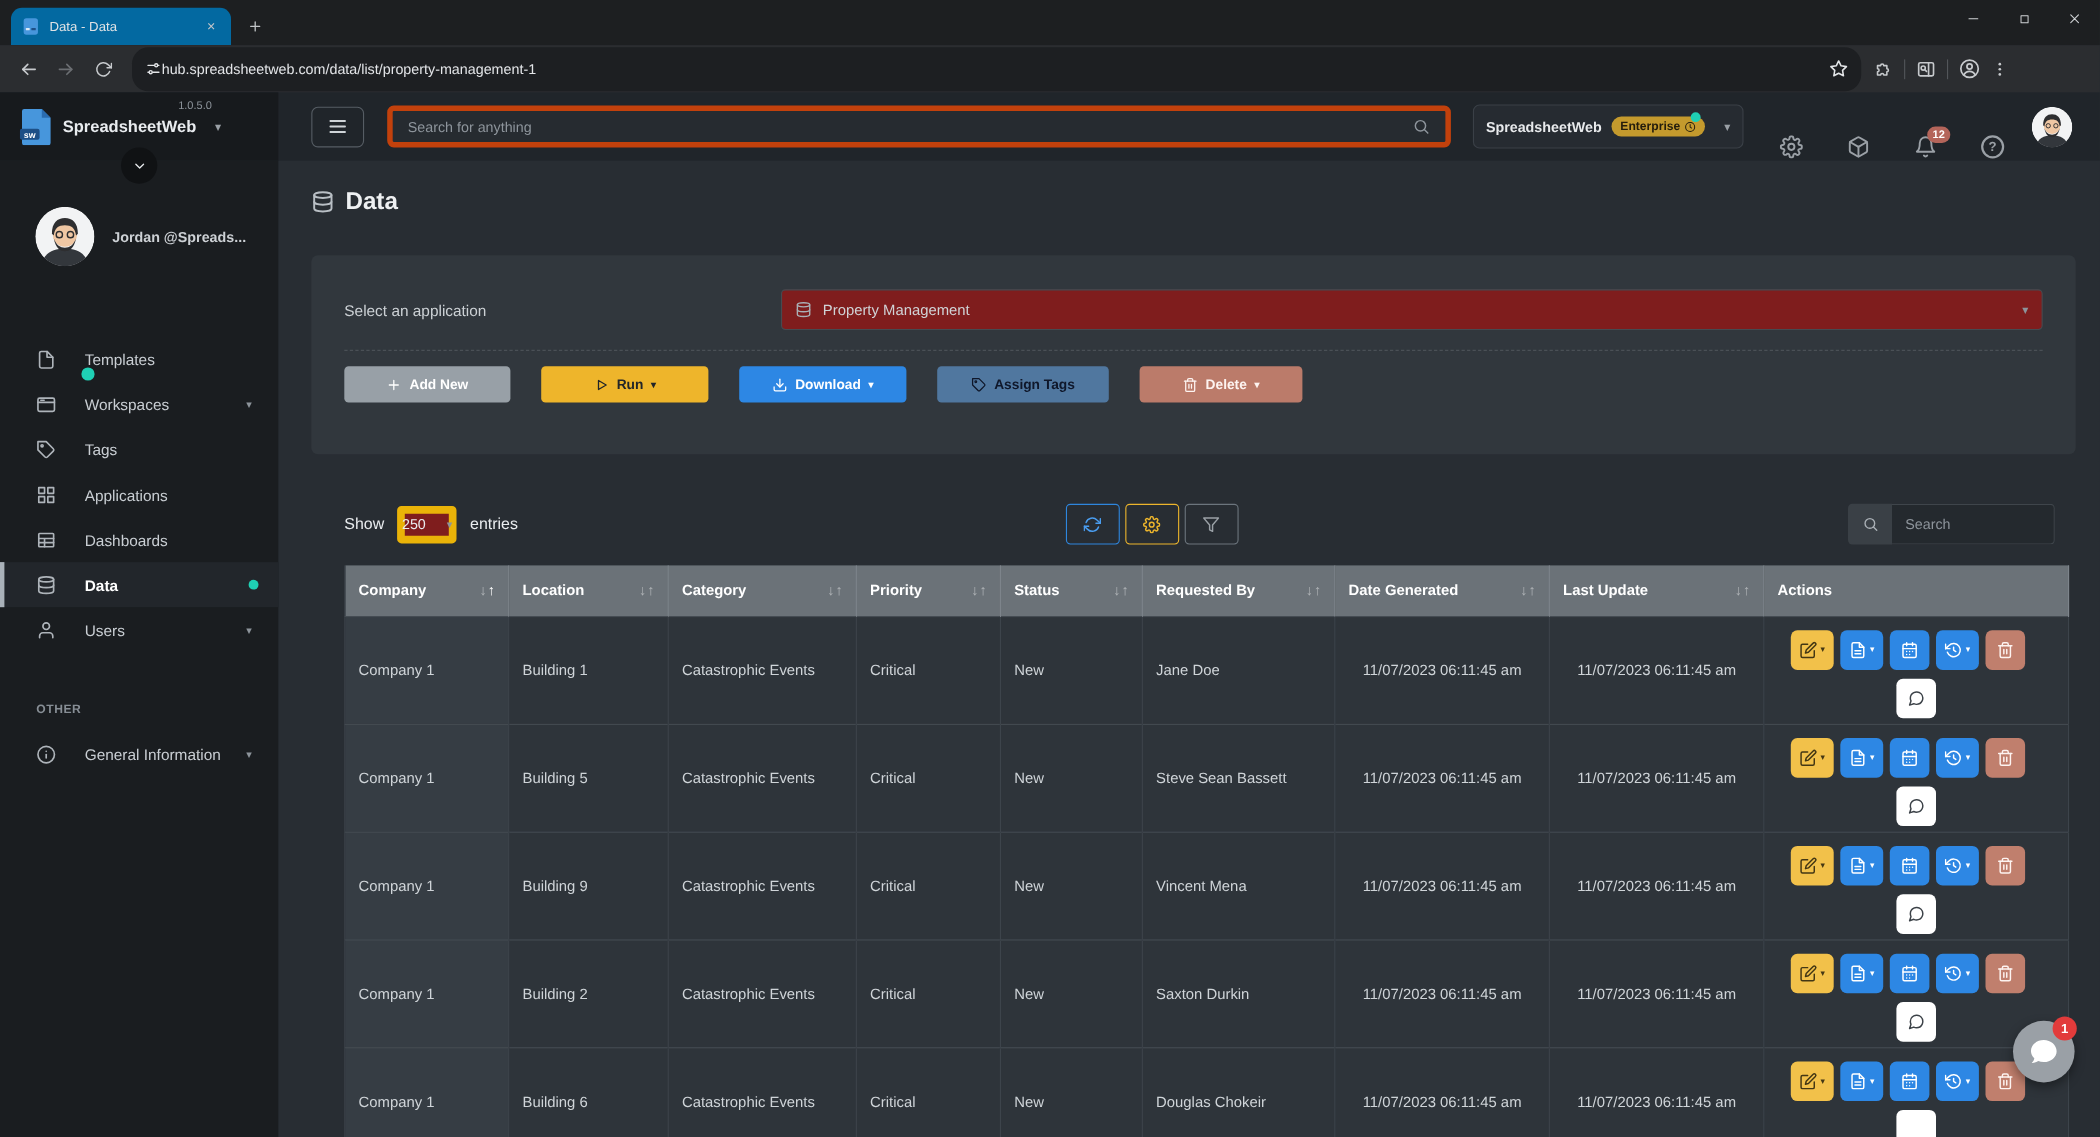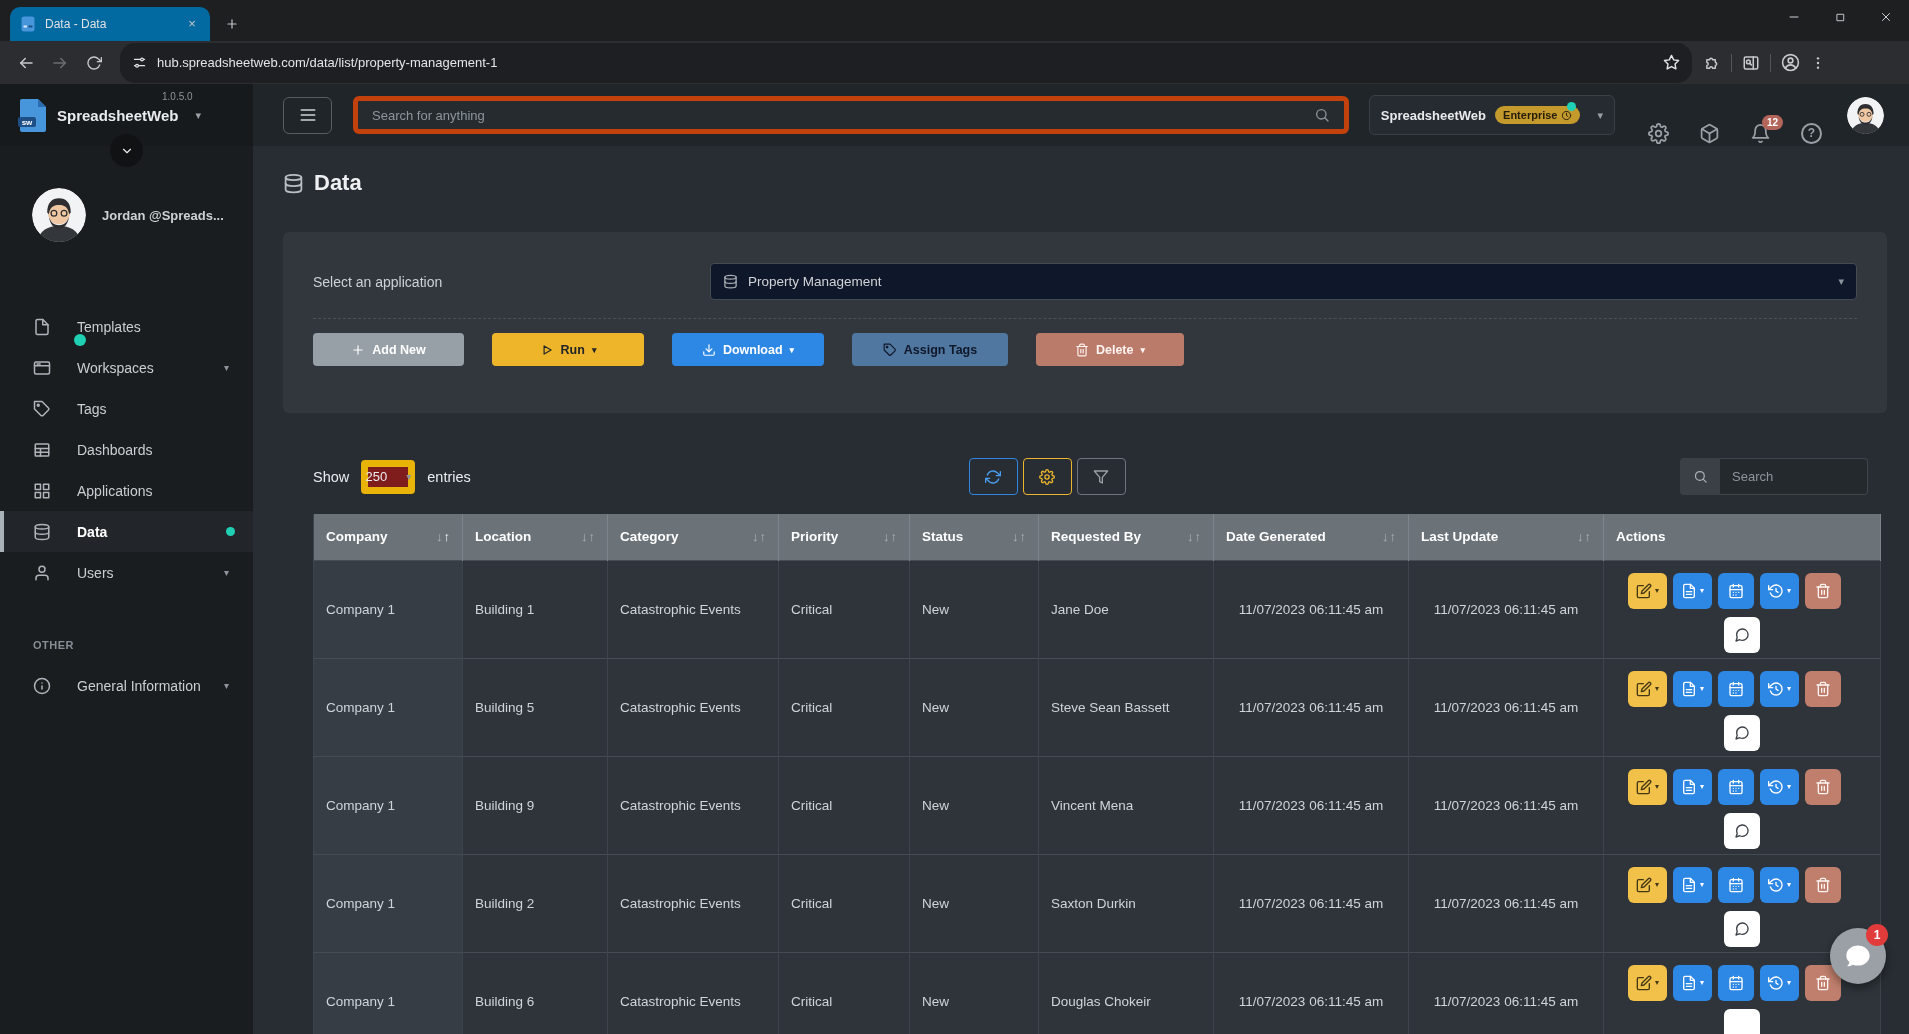--- a/index.html
+++ b/index.html
@@ -13,40 +13,40 @@
   .tabbar{height:41px;background:#1d1f21;position:relative;display:flex;align-items:flex-end;padding-left:10px;}
   .tab{width:200px;height:34px;background:#0369a1;border-radius:10px 10px 0 0;display:flex;align-items:center;gap:9px;padding:0 10px;color:#dfe2e5;font-size:12px;}
   .tab-title{flex:1;white-space:nowrap;overflow:hidden;}
   .tab-close{width:16px;height:16px;border-radius:50%;color:#c3c6c9;font-size:13px;line-height:15px;text-align:center;}
   .newtab{width:28px;height:28px;margin:0 0 3px 8px;border-radius:50%;color:#c3c6c9;display:flex;align-items:center;justify-content:center;}
   .win-controls{position:absolute;top:0;right:0;height:34px;display:flex;}
   .win-btn{width:46px;height:34px;display:flex;align-items:center;justify-content:center;color:#cfd2d5;}
   .toolbar{height:43px;background:#2b2d30;display:flex;align-items:center;padding:0 10px;gap:2px;}
   .nav-btn{width:32px;height:32px;border-radius:50%;display:flex;align-items:center;justify-content:center;color:#c7cacd;}
   .nav-btn.dim{color:#6b6e72;}
-  .url-pill{height:40px;flex:0 0 1572px;margin-left:8px;background:#1d1f22;border-radius:15px;display:flex;align-items:center;gap:10px;padding:0 12px;color:#e3e5e8;font-size:13px;}
+  .url-pill{height:40px;flex:0 0 1572px;margin-left:8px;background:#1d1f22;border-radius:15px;display:flex;align-items:center;gap:0;padding:0 12px;color:#e3e5e8;font-size:13px;}
   .url-text{flex:1;white-space:nowrap;overflow:hidden;}
   .chrome-right{display:flex;align-items:center;gap:10px;margin-left:10px;color:#c7cacd;}
   .chrome-sep{width:1px;height:18px;background:#53565a;}
 
   
   .app-header{height:62px;background:#20252a;display:flex;align-items:center;}
   .logo-strip{width:253px;height:100%;background:#171a1d;position:relative;display:flex;align-items:center;padding-left:18px;gap:9px;flex:0 0 253px;}
   .brand-name{color:#e9ecef;font-size:15px;font-weight:600;}
   .brand-version{position:absolute;top:7px;left:162px;font-size:10px;color:#8d949b;}
   .brand-caret{color:#9aa0a6;font-size:11px;margin-left:8px;}
   .hamburger{width:51px;height:37px;border:1px solid #565d64;border-radius:6px;margin-left:30px;display:flex;align-items:center;justify-content:center;color:#cfd4d8;}
   .hdr-search{width:1036px;height:38px;margin-left:21px;background:#262b30;border:5px solid #c2410c;border-radius:6px;display:flex;align-items:center;padding:0 14px;}
   .hdr-search input{flex:1;background:transparent;border:none;color:#e9ecef;font-size:13px;}
   .hdr-search .mag{color:#8d949b;}
   .account-widget{height:40px;margin-left:20px;background:#262b31;border:1px solid #3a4047;border-radius:6px;display:flex;align-items:center;gap:9px;padding:0 11px;position:relative;}
   .account-name{color:#e8eaec;font-size:13px;font-weight:600;}
   .plan-badge{background:#c49a2d;color:#241d0c;font-size:11px;font-weight:700;border-radius:10px;padding:3px 8px;display:flex;align-items:center;gap:4px;}
   .online-dot{position:absolute;top:6px;right:38px;width:9px;height:9px;border-radius:50%;background:#1fd0b4;}
-  .hdr-icons{display:flex;align-items:center;gap:30px;margin-left:33px;color:#9aa0a6;margin-top:36px;}
+  .hdr-icons{display:flex;align-items:center;gap:40px;margin-left:33px;color:#9aa0a6;margin-top:36px;}
   .hdr-icon{position:relative;display:flex;}
   .notif-badge{position:absolute;top:-8px;right:-12px;background:#b4655a;color:#fff;font-size:10px;font-weight:700;border-radius:9px;padding:2px 5px;}
   .help-circle{width:21px;height:21px;border:2px solid #9aa0a6;border-radius:50%;font-size:12px;font-weight:700;display:flex;align-items:center;justify-content:center;}
   .hdr-avatar{width:37px;height:37px;border-radius:50%;overflow:hidden;margin-left:25px;margin-right:25px;flex:0 0 37px;}
 
   
   .app-body{display:flex;height:888px;position:relative;}
 
   
   .sidebar{width:253px;flex:0 0 253px;background:#1a1d20;position:relative;}
@@ -66,21 +66,21 @@
 
   
   .main{flex:1;padding:20px 0 0 30px;overflow:hidden;}
   .page-title{display:flex;align-items:center;gap:10px;color:#eef0f2;font-size:22px;font-weight:700;height:34px;}
   .page-title .ticon{color:#b9bfc5;}
   .page-subtitle{color:#9aa1a8;font-size:12.5px;margin-top:3px;height:18px;}
 
   .panel{width:1604px;background:#31373d;border-radius:6px;margin-top:32px;padding:31px 30px 47px 30px;}
   .app-select-row{display:flex;align-items:center;}
   .select-label{width:397px;color:#ccd1d5;font-size:14px;}
-  .app-select{flex:1;height:37px;background:#0f172a;border:1px solid #454b51;border-radius:4px;display:flex;align-items:center;gap:10px;padding:0 12px;color:#d0d3d6;font-size:13.5px;}
+  .app-select{flex:1;height:37px;background:#7f1d1d;border:1px solid #454b51;border-radius:4px;display:flex;align-items:center;gap:10px;padding:0 12px;color:#d0d3d6;font-size:13.5px;}
   .app-select .dbi{color:#aab0b6;}
   .app-select .sel-caret{margin-left:auto;color:#8d949b;font-size:11px;}
   .panel-divider{border:none;border-top:1px dashed #4a5056;margin:18px 0 14px 0;}
   .btn-row{display:flex;gap:28px;}
   .pbtn{height:33px;border-radius:4px;font-size:12.5px;font-weight:700;display:flex;align-items:center;justify-content:center;gap:7px;padding:0 10px;}
   .pbtn svg{width:14px;height:14px;}
   .pbtn .bcaret{font-size:9px;}
   .b-addnew{width:151px;background:#98a0a7;color:#fff;}
   .b-run{width:152px;background:#eeb52b;color:#212529;}
   .b-download{width:152px;background:#2d87e4;color:#fff;}
@@ -353,36 +353,36 @@
             <svg class="fi" width="18" height="18" viewBox="0 0 24 24">
               <path d="M20.59 13.41l-7.17 7.17a2 2 0 0 1-2.83 0L2 12V2h10l8.59 8.59a2 2 0 0 1 0 2.82z"></path>
               <circle cx="7" cy="7" r="1.3"></circle>
             </svg>
           </span>
         <span>Tags</span>
       </div>
       <div class="nav-item">
         <span class="nicon">
             <svg class="fi" width="18" height="18" viewBox="0 0 24 24">
-              <rect x="3" y="4" width="18" height="16" rx="1"></rect>
-              <path d="M3 10h18M10 10v10M3 15h18"></path>
-            </svg>
-          </span>
-        <span>Dashboards</span>
-      </div>
-      <div class="nav-item">
-        <span class="nicon">
-            <svg class="fi" width="18" height="18" viewBox="0 0 24 24">
               <rect x="3" y="3" width="7" height="7"></rect>
               <rect x="14" y="3" width="7" height="7"></rect>
               <rect x="3" y="14" width="7" height="7"></rect>
               <rect x="14" y="14" width="7" height="7"></rect>
             </svg>
           </span>
         <span>Applications</span>
+      </div>
+      <div class="nav-item">
+        <span class="nicon">
+            <svg class="fi" width="18" height="18" viewBox="0 0 24 24">
+              <rect x="3" y="4" width="18" height="16" rx="1"></rect>
+              <path d="M3 10h18M10 10v10M3 15h18"></path>
+            </svg>
+          </span>
+        <span>Dashboards</span>
       </div>
       <div class="nav-item active">
         <span class="nicon">
             <svg class="fi" width="18" height="18" viewBox="0 0 24 24">
               <ellipse cx="12" cy="5" rx="9" ry="3"></ellipse>
               <path d="M3 5v7c0 1.66 4 3 9 3s9-1.34 9-3V5"></path>
               <path d="M3 12v7c0 1.66 4 3 9 3s9-1.34 9-3v-7"></path>
             </svg>
           </span>
         <span>Data</span>

